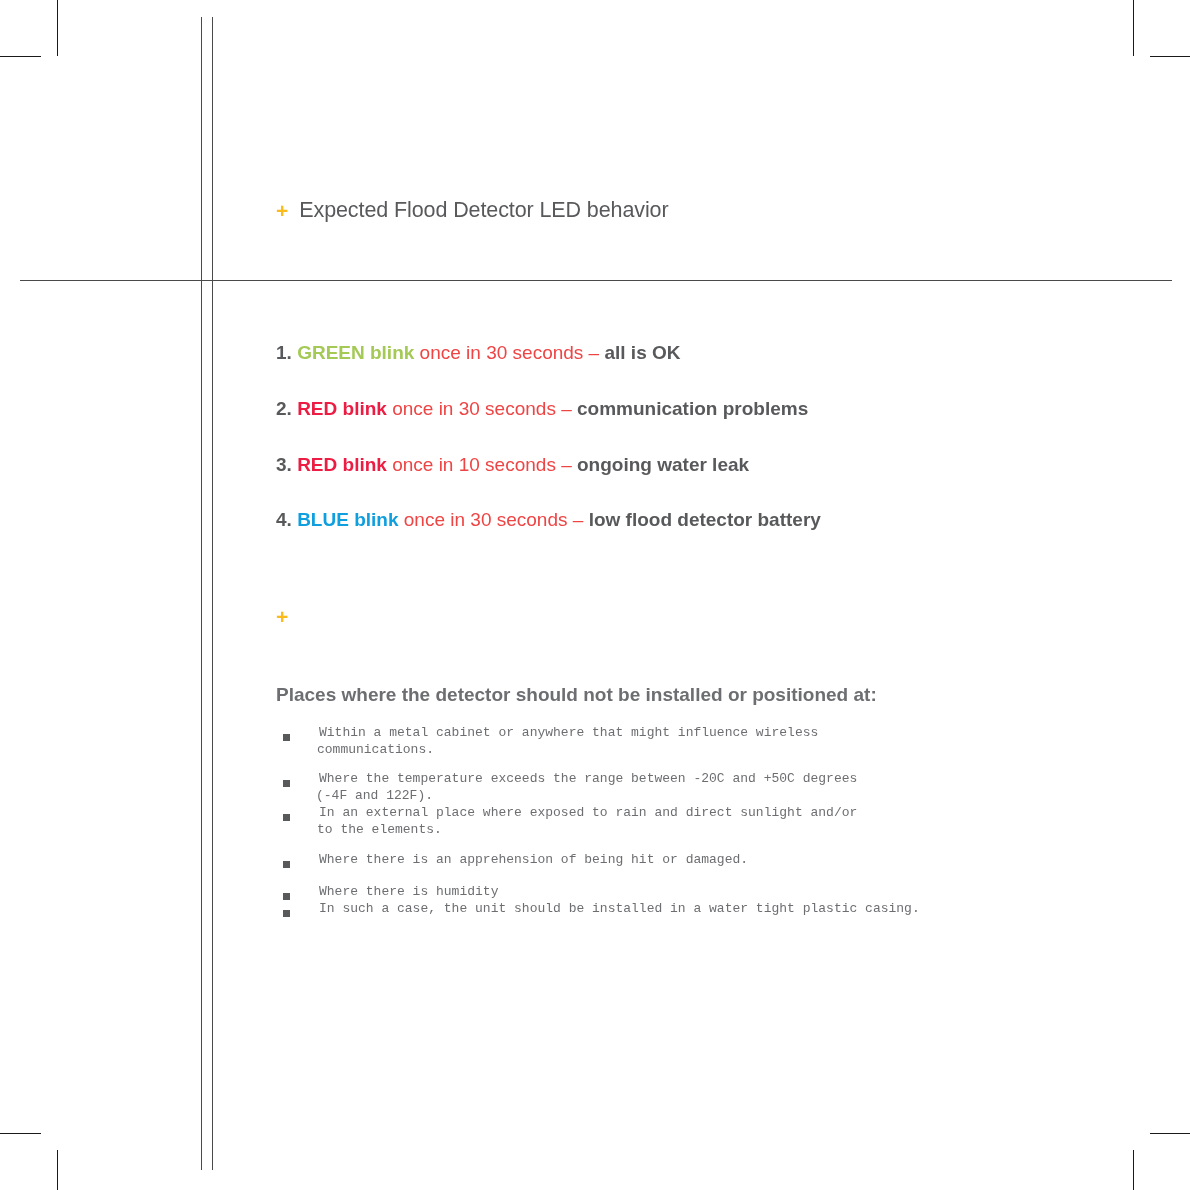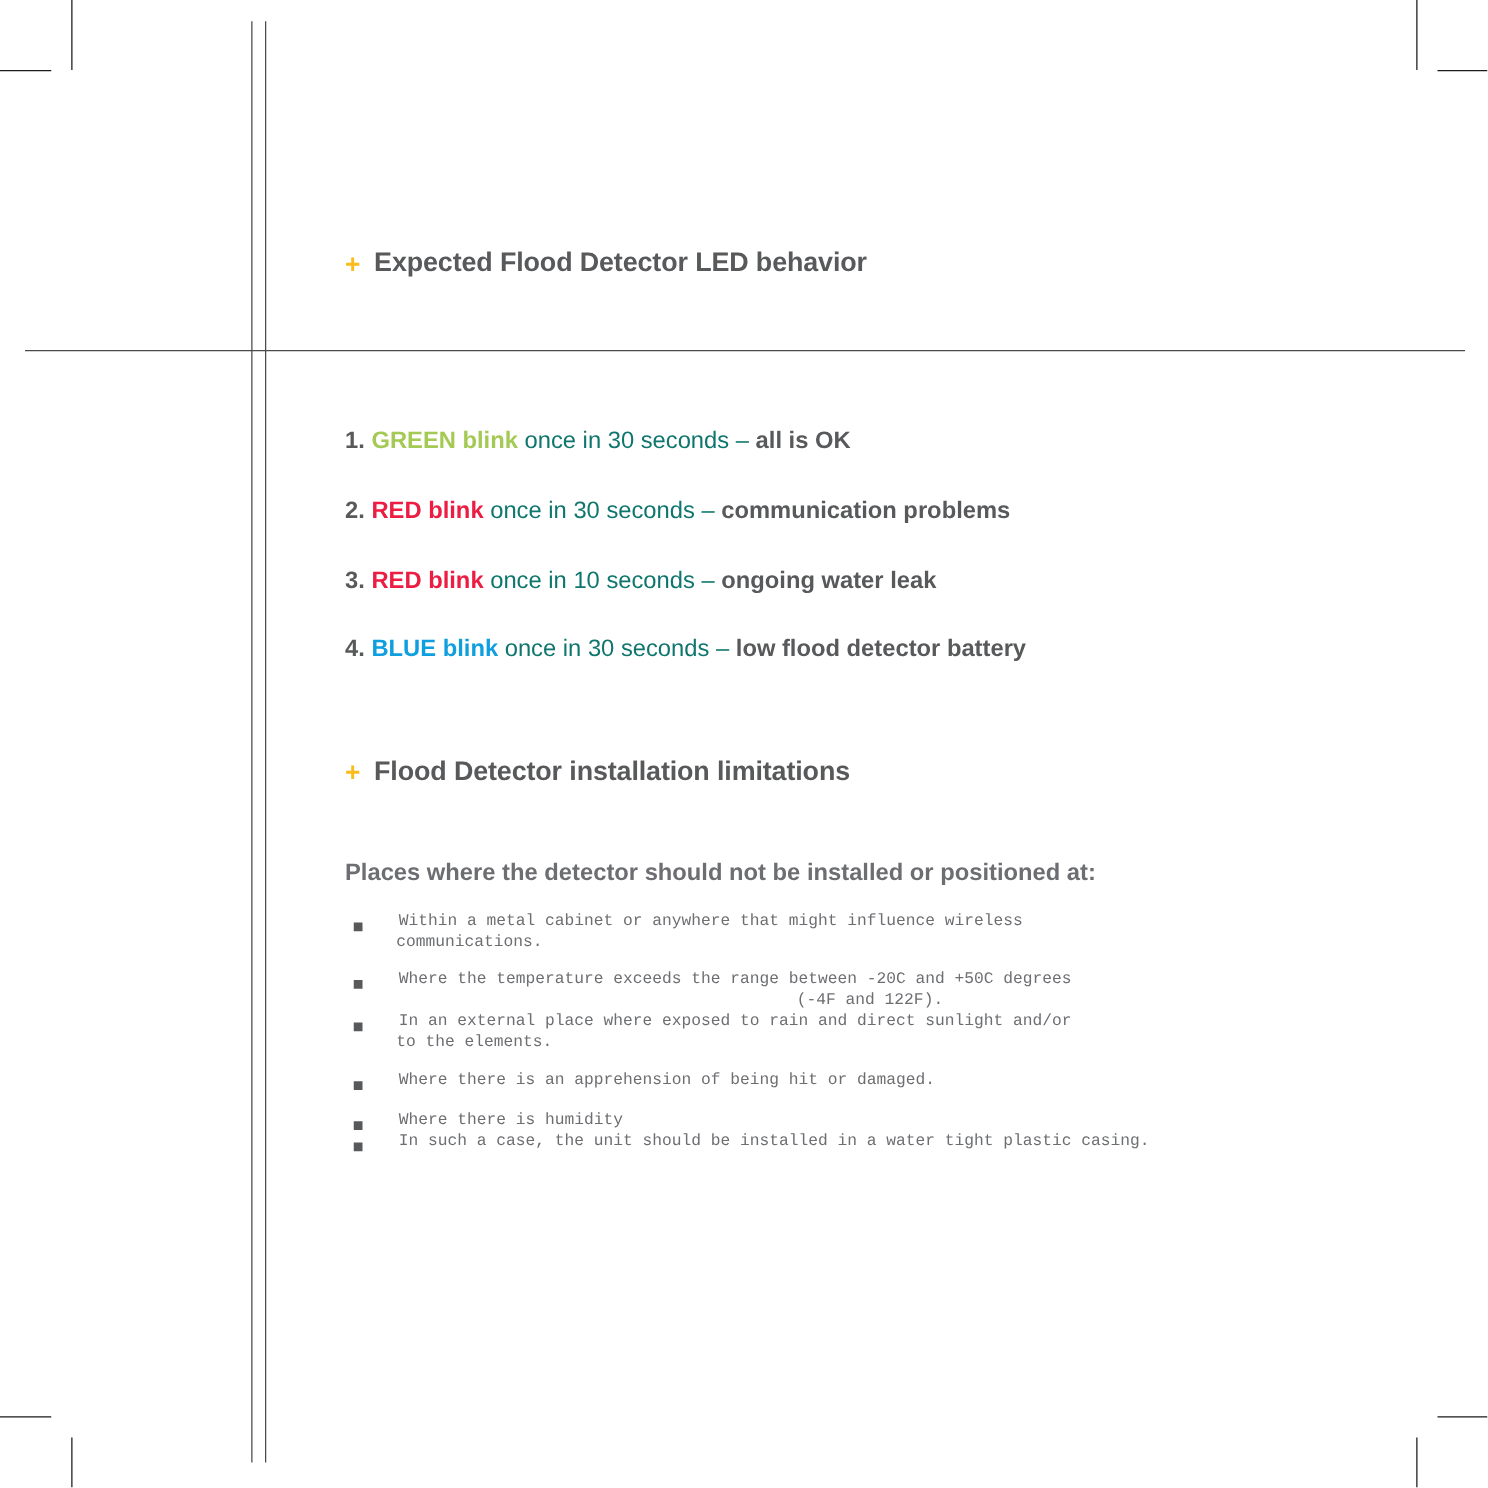--- a/index.html
+++ b/index.html
@@ -48,21 +48,21 @@
   .plus-glyph {
     font-size: 21px;
     font-weight: bold;
     line-height: 1;
     color: #FABB1C;
     position: relative;
     top: 1px;
   }
   .heading-text {
     font-size: 21.5px;
-    font-weight: bold;
+    font-weight: normal;
     color: #58595B;
     letter-spacing: -0.1px;
     white-space: nowrap;
   }
 
   
   .led-list {
     list-style: none;
     margin: 0;
     padding: 0;
@@ -74,21 +74,21 @@
     white-space: nowrap;
   }
   .led-num {
     font-weight: bold;
     color: #58595B;
   }
   .led-state {
     font-weight: bold;
     text-align: right;
   }
-  .led-mid { color: #0f766e; font-weight: normal; text-align: right; }
+  .led-mid { color: #ef4444; font-weight: normal; text-align: right; }
   .led-result {
     font-weight: bold;
     color: #58595B;
   }
 
   
   .intro-line {
     font-size: 19px;
     color: #6D6E71;
     line-height: 1.3;
@@ -162,35 +162,34 @@
       <span class="led-state" style="color:#EC1C43;">RED blink</span><span class="led-mid"> once in 10 seconds – </span><span class="led-result">ongoing water leak</span>
     </li>
     <li class="led-item">
       <span class="led-num">4.</span>
       <span class="led-state" style="color:#0F9FDF;">BLUE blink</span><span class="led-mid"> once in 30 seconds – </span><span class="led-result">low flood detector battery</span>
     </li>
   </ol>
 
   <div class="section-heading" style="margin-top:73px;">
     <span class="plus-glyph">+</span>
-    <span class="heading-text">Flood Detector installation limitations</span>
   </div>
 
   <p class="intro-line" style="margin:57px 0 0 0;">Places where the detector should not be installed or positioned at:</p>
 
   <ul class="bullet-list" style="margin-top:16px;">
     <li class="bullet-item" style="margin-bottom:12px;">
       <span class="bullet-square"></span>
       <span>Within a metal cabinet or anywhere that might influence wireless</span>
       <span class="bullet-cont"> communications.</span>
     </li>
     <li class="bullet-item" style="">
       <span class="bullet-square"></span>
       <span>Where the temperature exceeds the range between -20C and +50C degrees</span>
-      <span class="bullet-cont" style="margin-left:-3px;text-align:center;">(-4F and 122F).</span>
+      <span class="bullet-cont" style="margin-left:-3px;">(-4F and 122F).</span>
     </li>
     <li class="bullet-item" style="margin-bottom:12px;">
       <span class="bullet-square"></span>
       <span>In an external place where exposed to rain and direct sunlight and/or</span>
       <span class="bullet-cont"> to the elements.</span>
     </li>
     <li class="bullet-item" style="margin-bottom:15px;">
       <span class="bullet-square"></span>
       <span>Where there is an apprehension of being hit or damaged.</span>
     </li>

